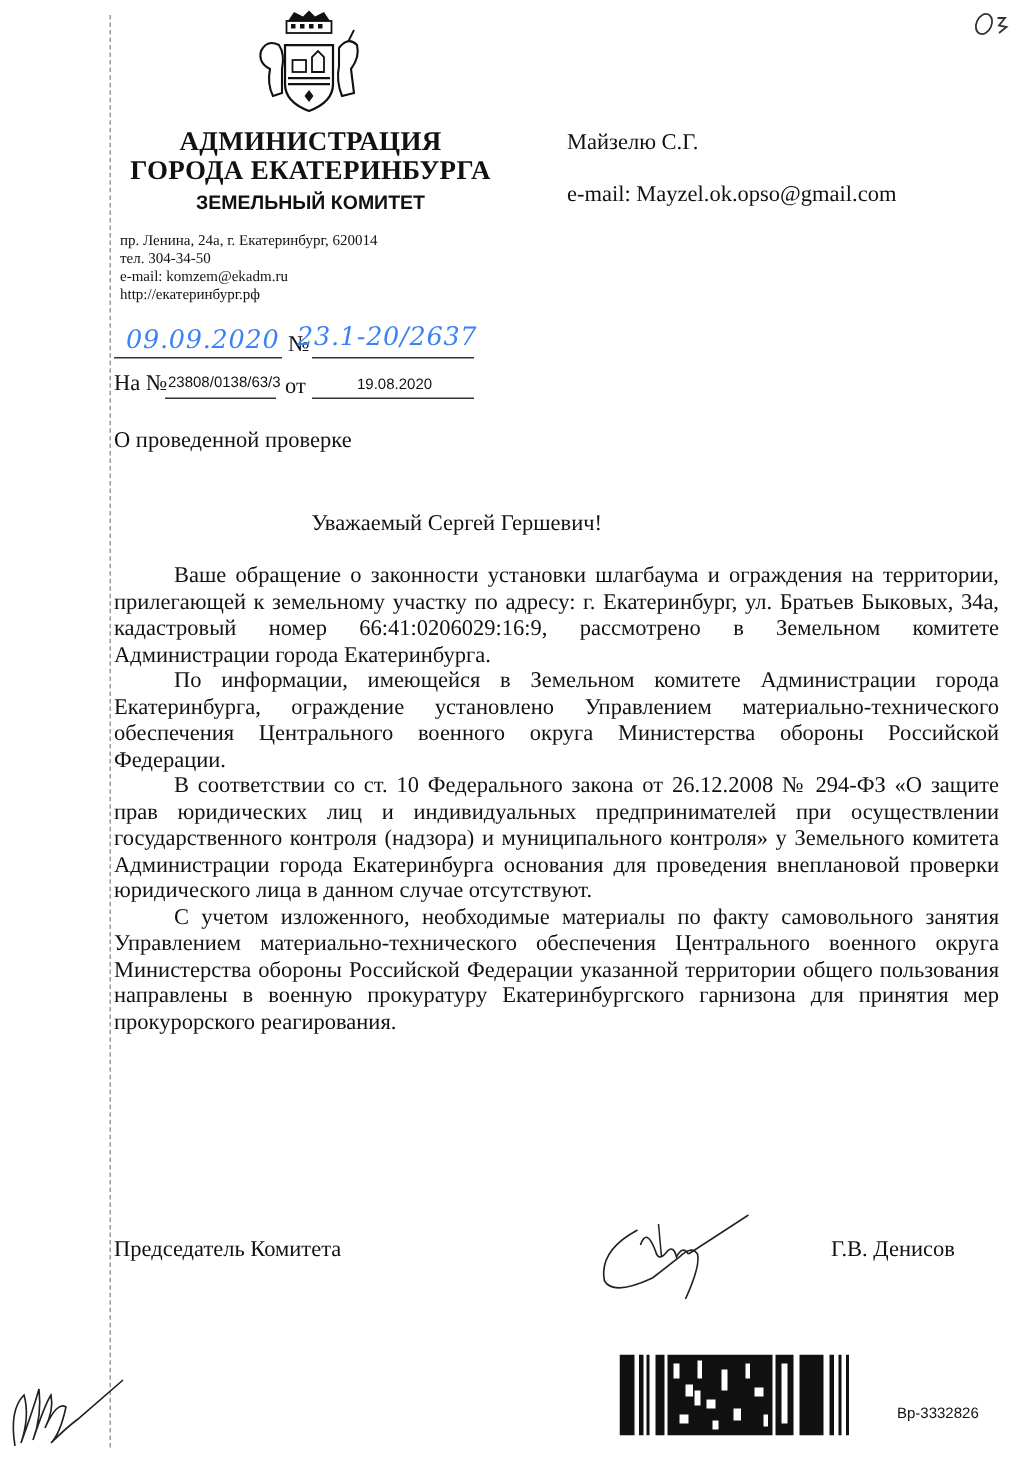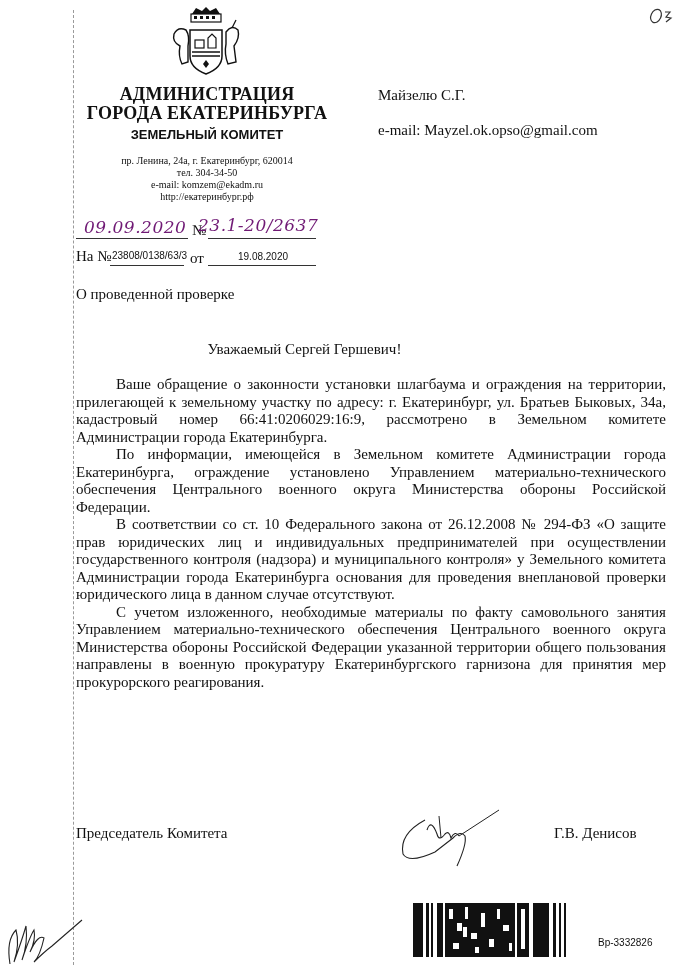--- a/index.html
+++ b/index.html
@@ -4,24 +4,24 @@
 <style>
   html, body { margin: 0; padding: 0; background: #ffffff; }
   body { width: 689px; height: 975px; position: relative; overflow: hidden; color: #111; font-family: "Liberation Serif", serif; }
   .abs { position: absolute; }
   .margin-line { position: absolute; left: 73px; top: 10px; width: 0; height: 955px; border-left: 1px dashed #9a9a9a; }
   .page-mark { left: 648px; top: 4px; width: 30px; height: 22px; }
   .emblem { left: 160px; top: 6px; width: 92px; height: 72px; }
   .org-line1 { left: 80px; top: 84px; width: 254px; text-align: center; font-weight: bold; font-size: 18px; letter-spacing: 0.2px; }
   .org-line2 { left: 80px; top: 103px; width: 254px; text-align: center; font-weight: bold; font-size: 18px; letter-spacing: 0.2px; }
   .org-dept { left: 80px; top: 127px; width: 254px; text-align: center; font-weight: bold; font-size: 13px; font-family: "Liberation Sans", sans-serif; }
-  .org-info { left: 80px; width: 254px; text-align: center; font-size: 10px; line-height: 12px; }
+  .org-info { left: 80px; width: 254px; text-align: left; font-size: 10px; line-height: 12px; }
   .recipient { left: 378px; font-size: 15px; }
   .reg-row { font-size: 15px; }
-  .hand { font-family: "DejaVu Serif", serif; font-style: italic; font-size: 17px; color: #701a75; letter-spacing: 0.5px; }
+  .hand { font-family: "DejaVu Serif", serif; font-style: italic; font-size: 17px; color: #3b82f6; letter-spacing: 0.5px; }
   .uline { position: absolute; border-bottom: 1px solid #333; height: 0; }
   .small { font-family: "Liberation Sans", sans-serif; font-size: 10px; }
   .subject { left: 76px; top: 286px; font-size: 15px; }
   .salutation { left: 0; width: 609px; top: 341px; text-align: center; font-size: 15px; }
   .body-text { left: 76px; top: 376px; width: 590px; font-size: 15px; line-height: 17.5px; text-align: justify; }
   .body-text p { margin: 0; text-indent: 40px; }
   .sign-title { left: 76px; top: 825px; font-size: 15px; }
   .sign-name { left: 554px; top: 825px; font-size: 15px; }
   .signature { left: 395px; top: 808px; width: 120px; height: 62px; }
   .initials { left: 4px; top: 900px; width: 80px; height: 72px; }

